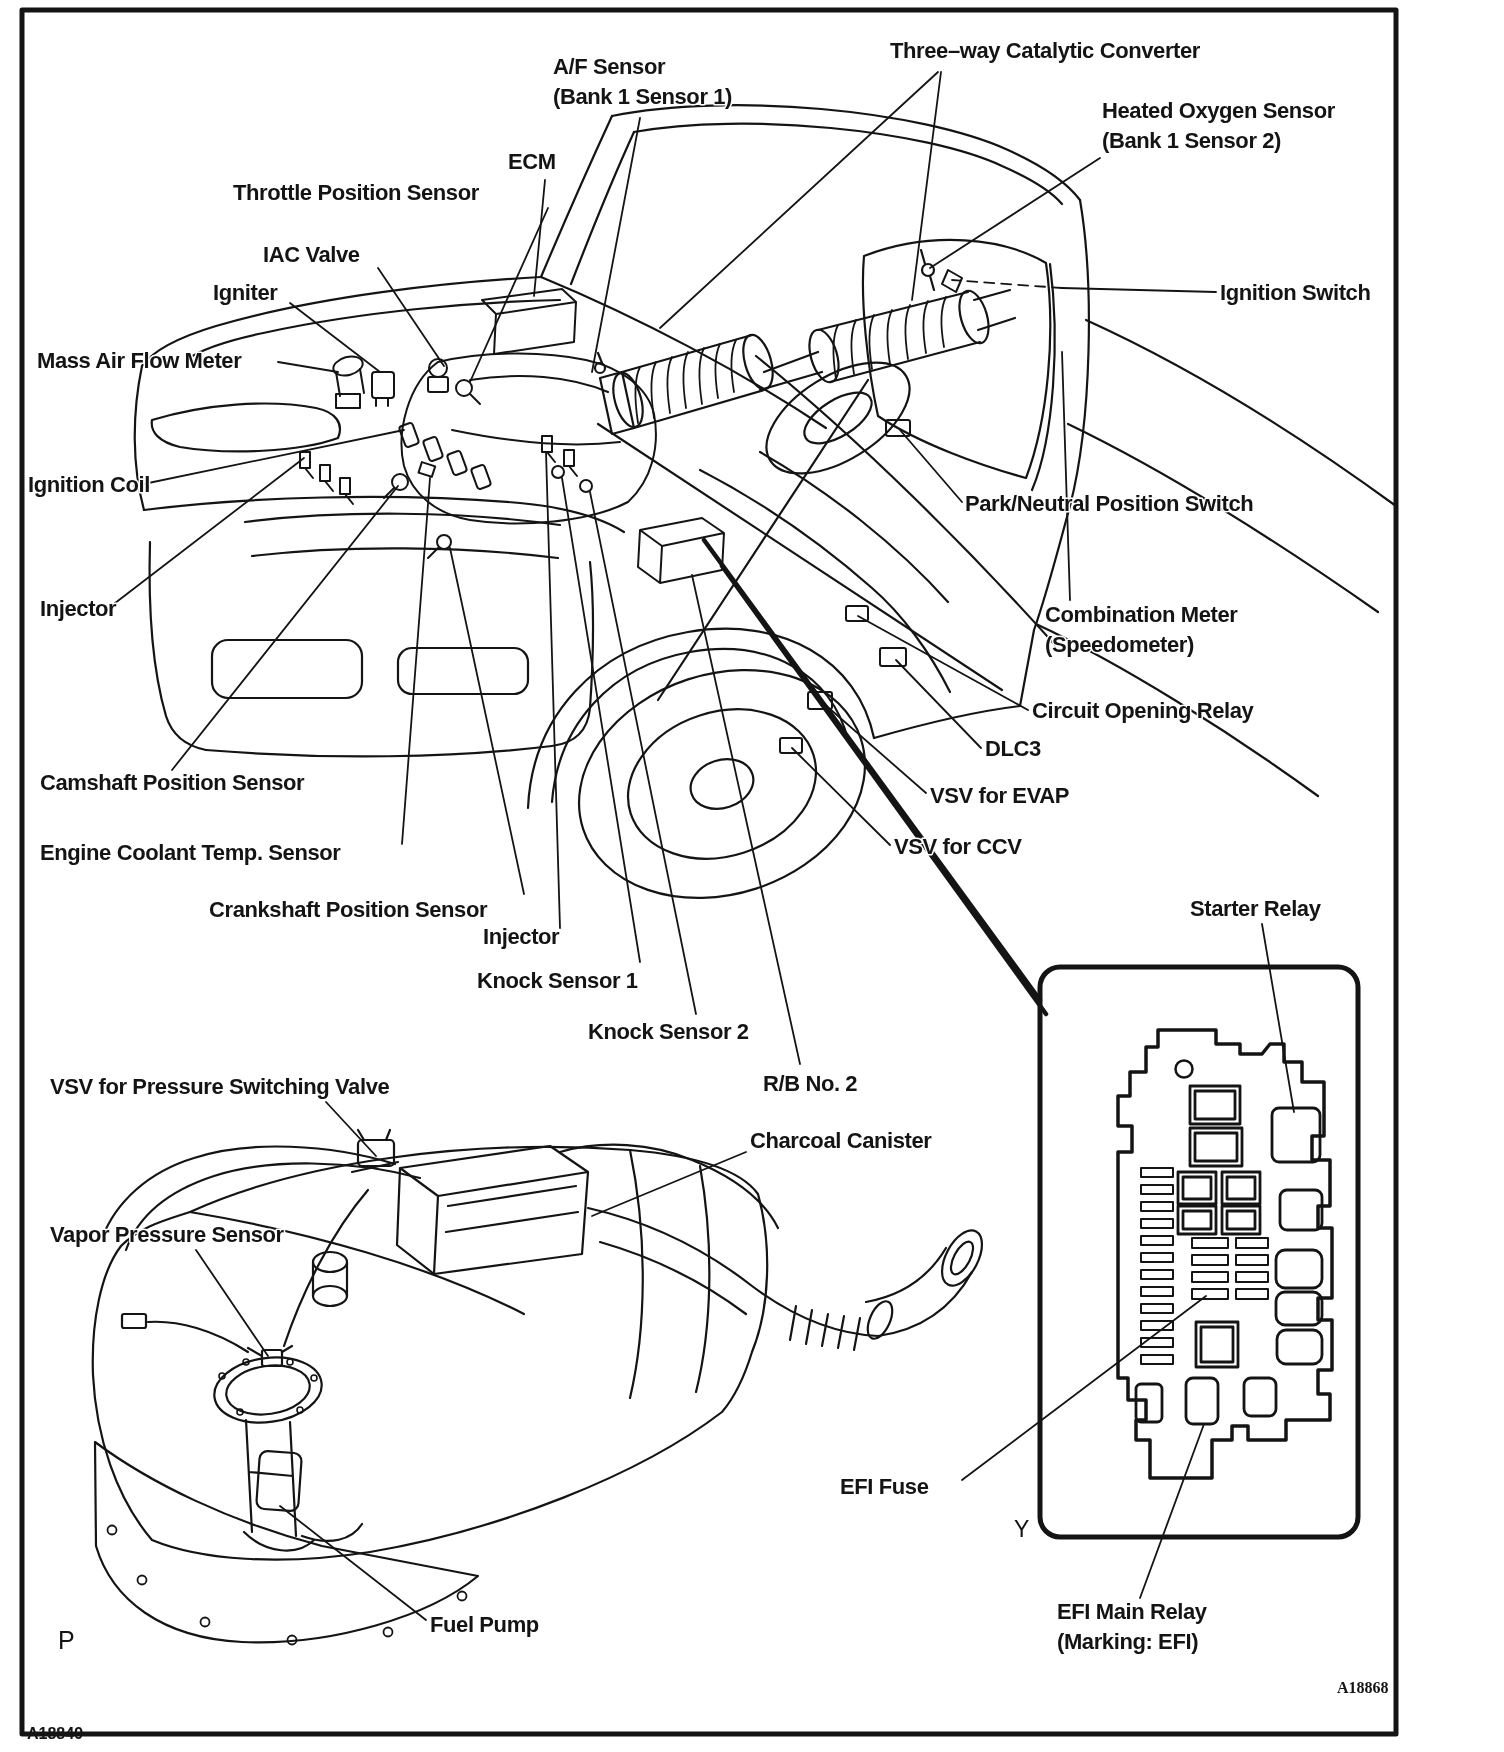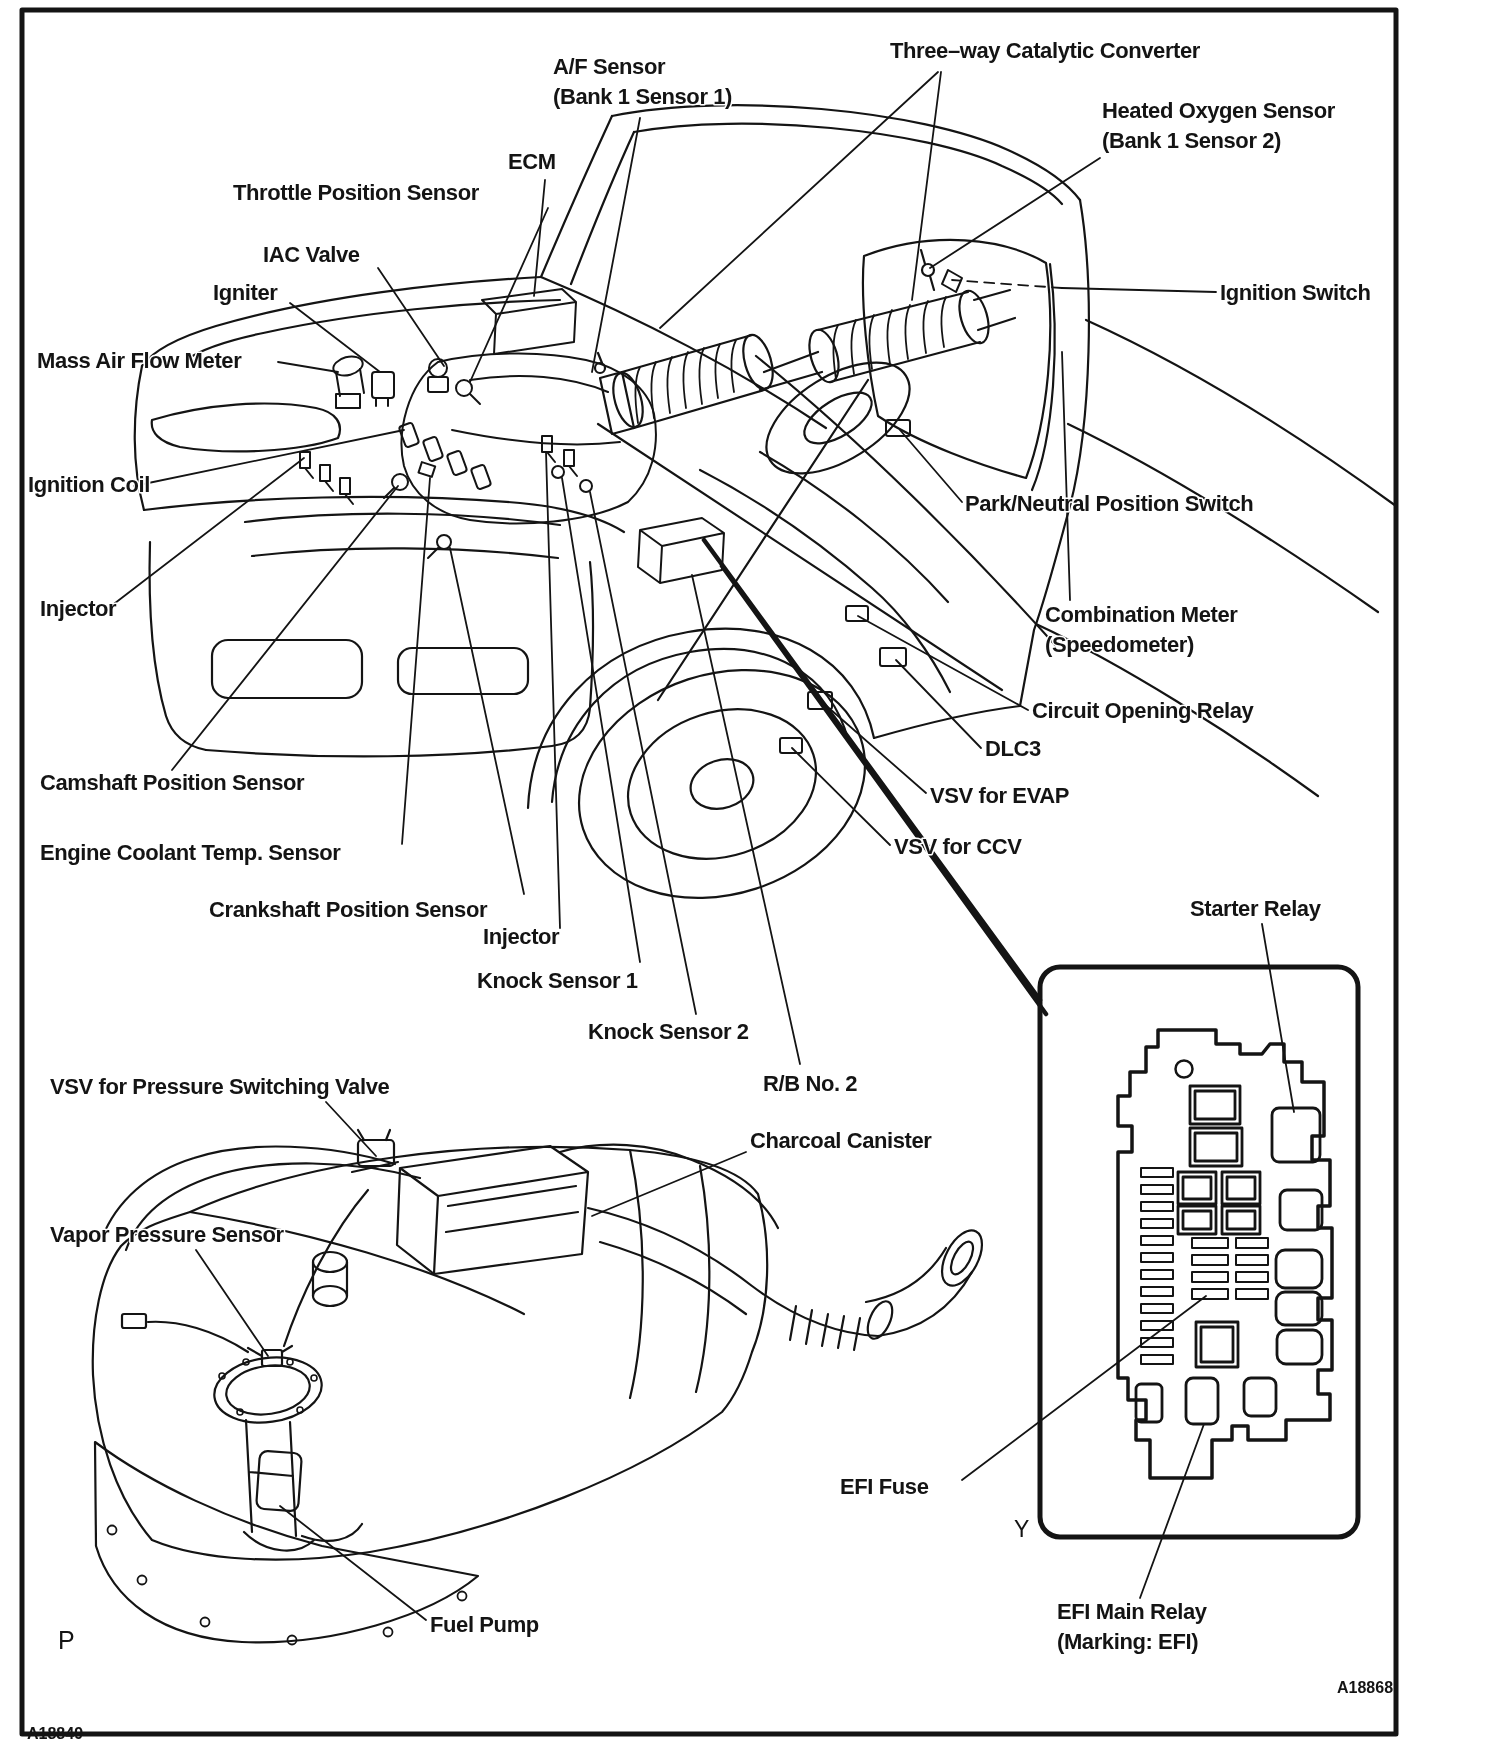--- a/index.html
+++ b/index.html
@@ -310,15 +310,15 @@
         <text x="1057" y="1619" class="lbl"><tspan x="1057" dy="0">EFI Main Relay</tspan><tspan x="1057" dy="30">(Marking: EFI)</tspan></text>
       </g>
 </svg>
 
 <span class="code code-letter" style="left:58px;top:1626px;">P</span>
 <span class="code code-letter" style="left:1014px;top:1516px;font-size:23px;">Y</span>
 <div class="code code-small" style="left:27px;top:1684px;">
   <div>A18849</div>
   
 </div>
-<span class="code code-small" style="left:1337px;top:1678px;">A18868</span>
+<span class="code code-small" style="left:1337px;top:1678px;font-family:Liberation Serif, serif;">A18868</span>
 
 </div>
 
 </body></html>

